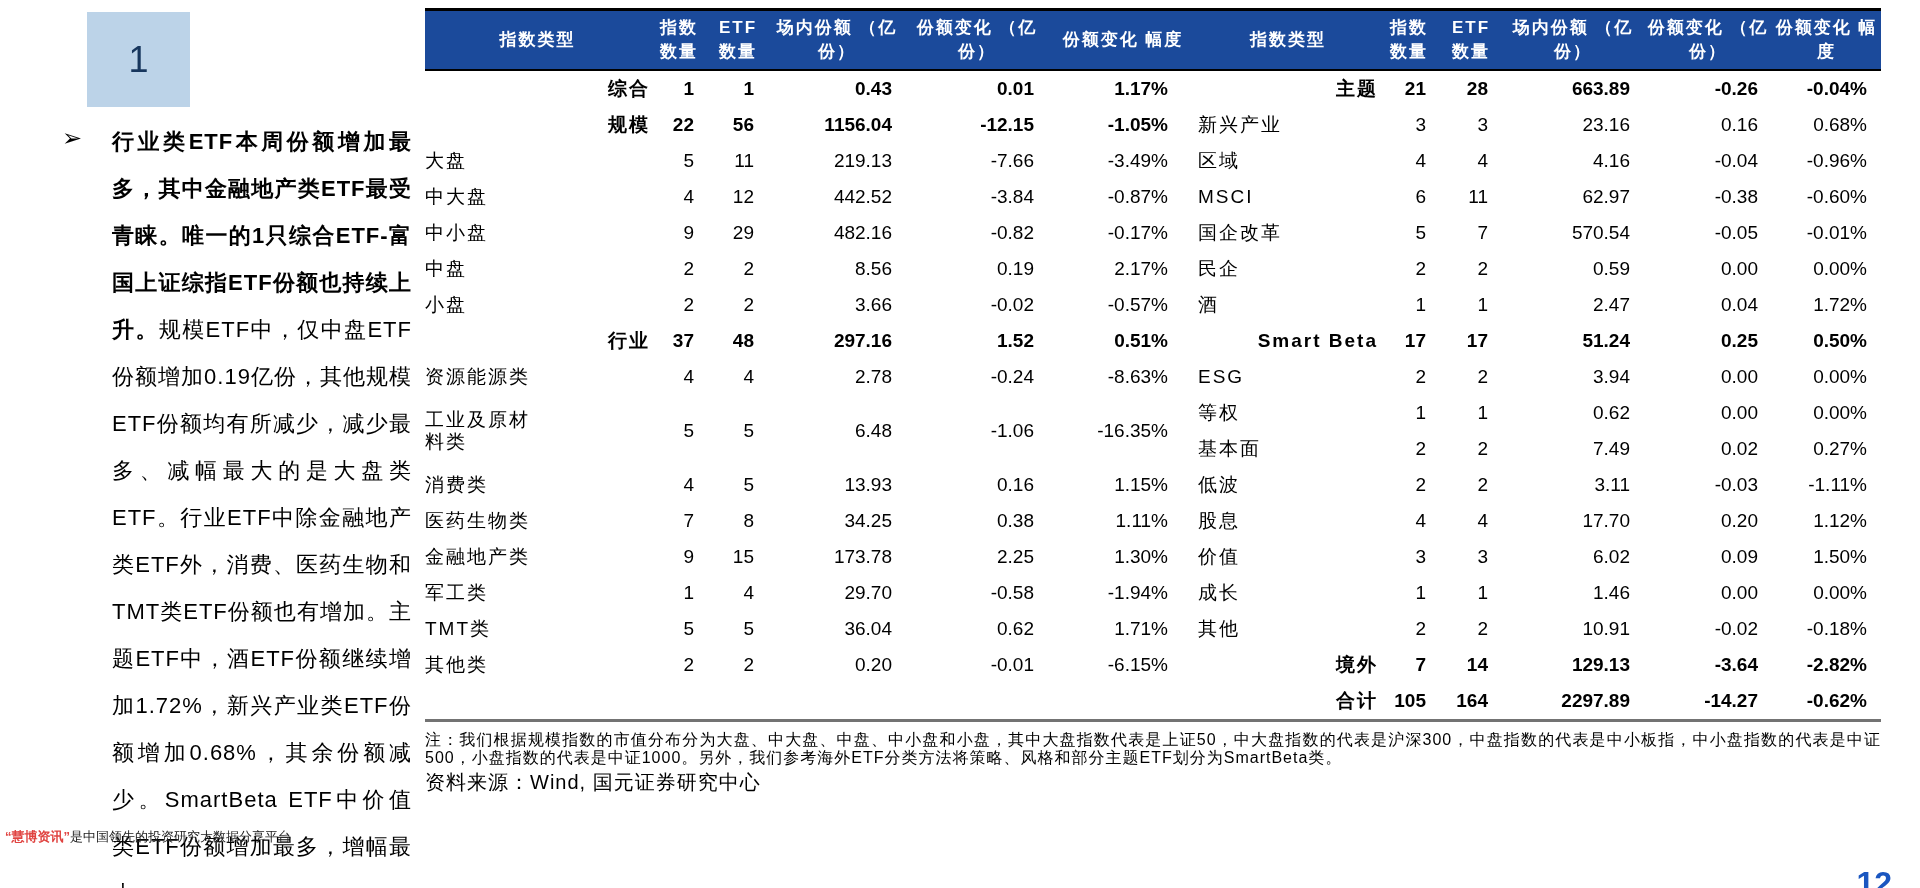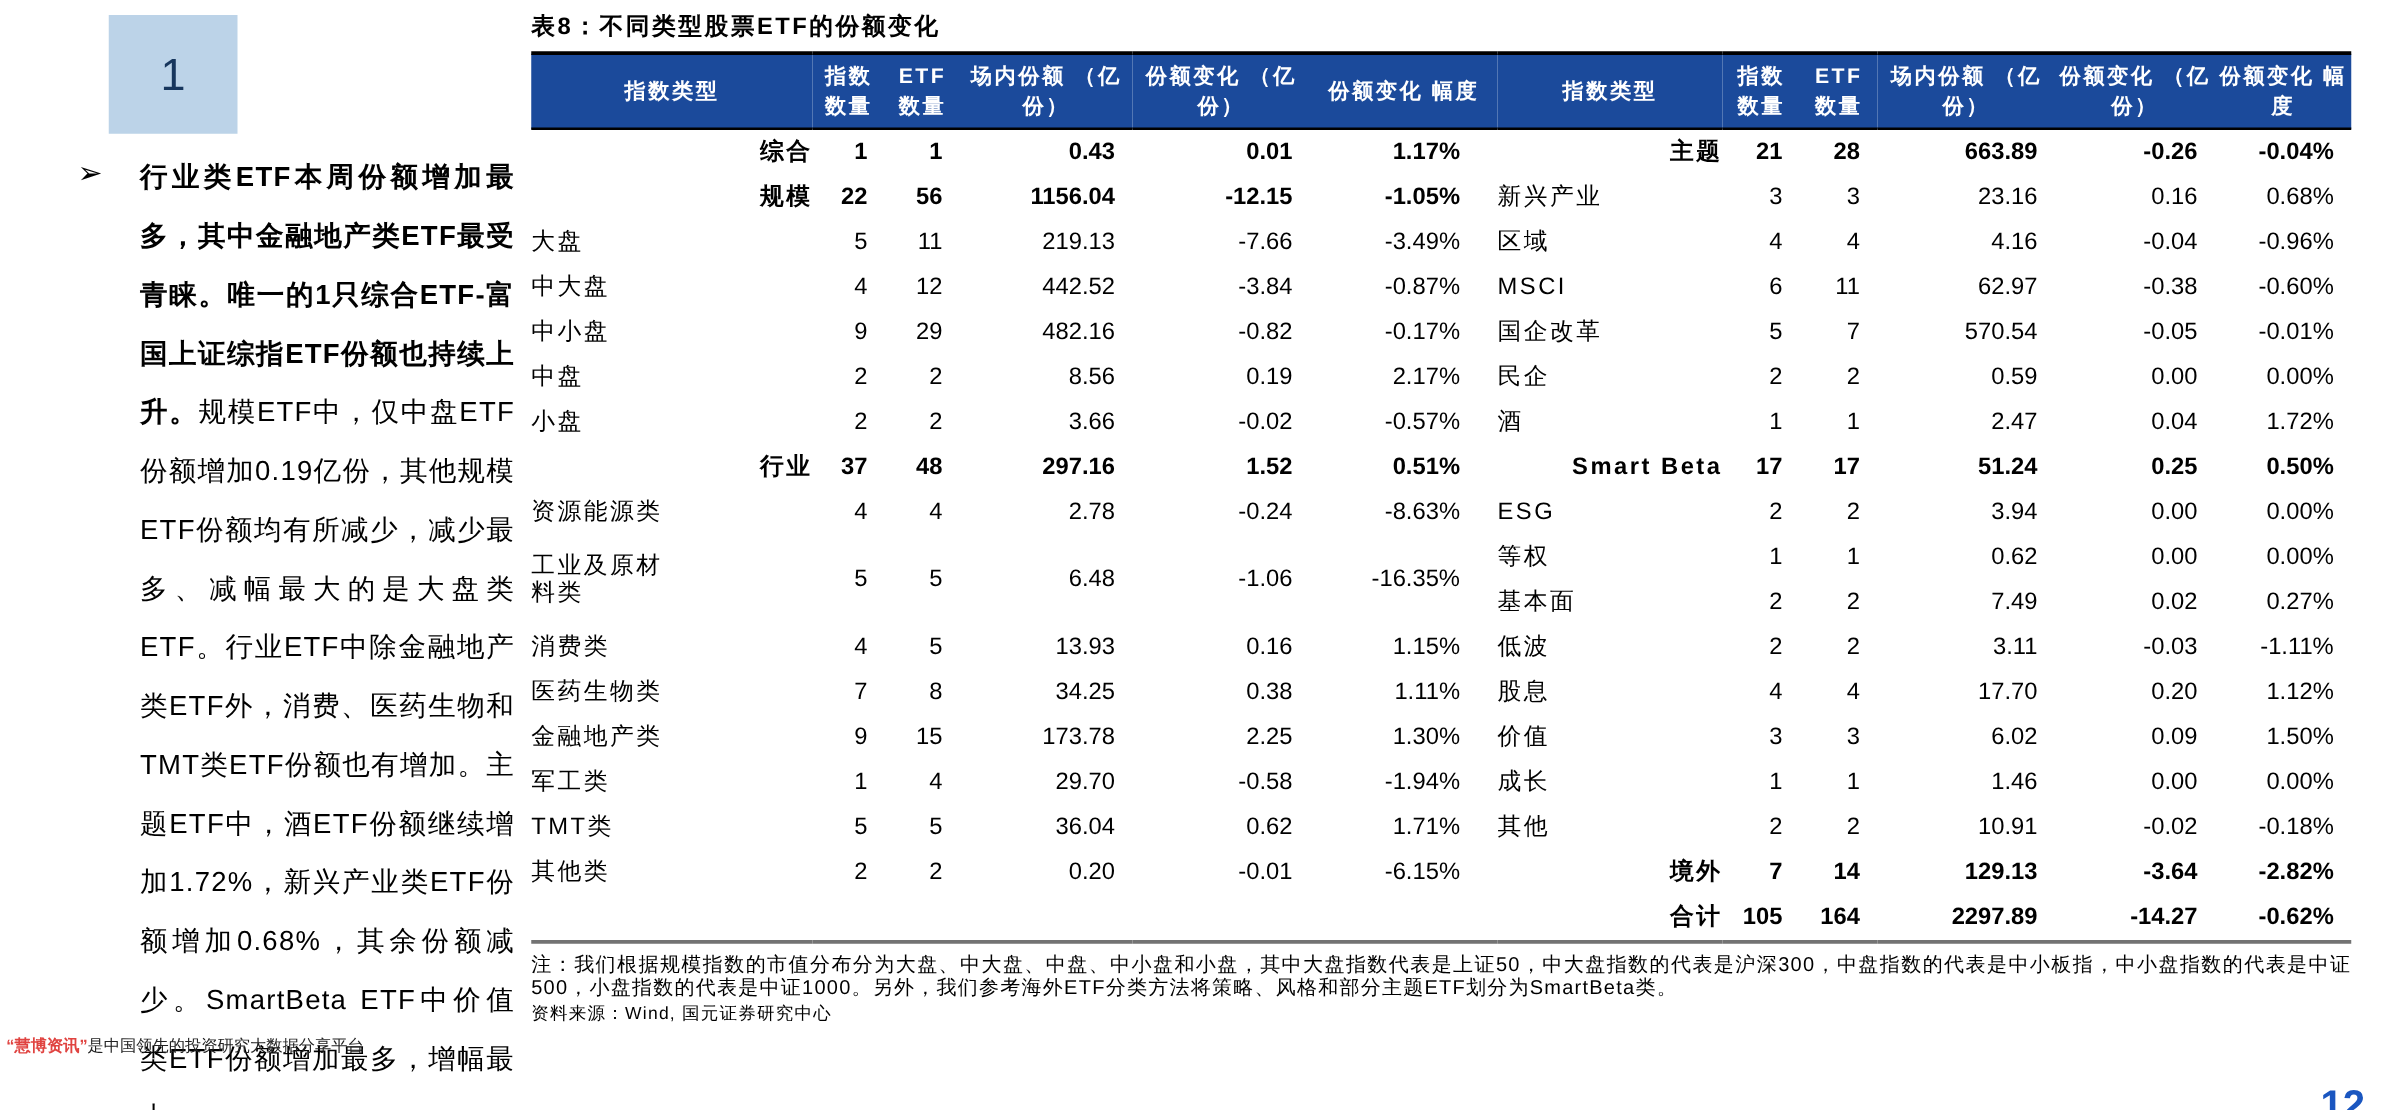--- a/index.html
+++ b/index.html
@@ -33,35 +33,34 @@
   th{background:#1B4A9B;color:#fff;font-weight:bold;font-size:17px;letter-spacing:2px;
      height:58px;vertical-align:middle;text-align:center;padding:0;line-height:24px;}
   td{font-size:19px;height:36px;padding:0;vertical-align:middle;white-space:pre-line;line-height:22px;}
   .lbl{letter-spacing:2px;text-align:left;padding-left:20px;}
   .lbl.ind{padding-left:0;padding-right:8px;}
   .num{text-align:right;padding-right:14px;letter-spacing:0;}
   .pct-l{padding-right:30px;}
   .bold{font-weight:bold;text-align:right;}
 
   .note{font-size:16px;line-height:18px;letter-spacing:1px;margin-top:9px;color:#000;text-align:justify;}
-  .source{font-size:14px;letter-spacing:1px;margin-top:2px;color:#000;}
+  .source{font-size:20px;letter-spacing:1px;margin-top:2px;color:#000;}
 </style>
 </head>
 <body>
 
 <div class="page">
 
   <div class="section-box">
     <span class="section-num">1</span>
   </div>
   <div class="bullet">➢</div>
   <div class="para"><span class="b">行业类ETF本周份额增加最多，其中金融地产类ETF最受青睐。唯一的1只综合ETF-富国上证综指ETF份额也持续上升。</span><span>规模ETF中，仅中盘ETF份额增加0.19亿份，其他规模ETF份额均有所减少，减少最多、减幅最大的是大盘类ETF。行业ETF中除金融地产类ETF外，消费、医药生物和TMT类ETF份额也有增加。主题ETF中，酒ETF份额继续增加1.72%，新兴产业类ETF份额增加0.68%，其余份额减少。SmartBeta ETF中价值类ETF份额增加最多，增幅最大。</span></div>
 
   <div class="table-wrap">
-    <div class="table-title">表8：不同类型股票ETF的份额变化</div>
     <table>
       <colgroup>
         <col style="width:225px">
           <col style="width:58px">
           <col style="width:60px">
         <col style="width:138px">
           <col style="width:142px">
           <col style="width:150px">
         <col style="width:180px">
           <col style="width:62px">

